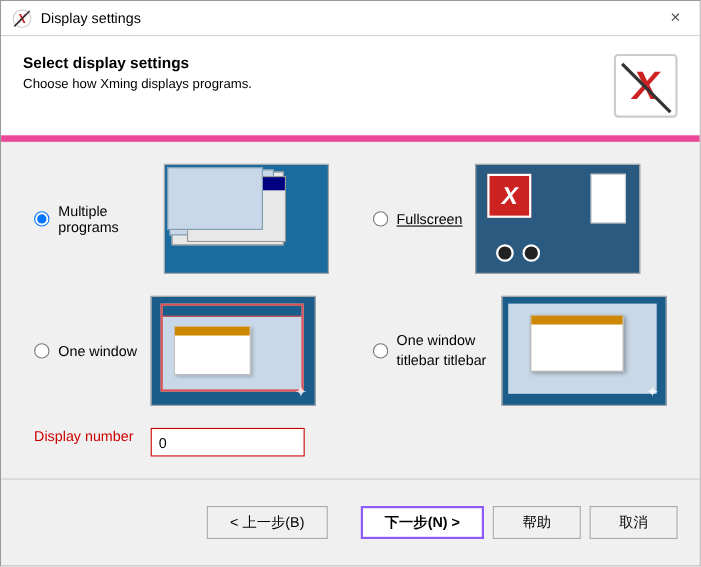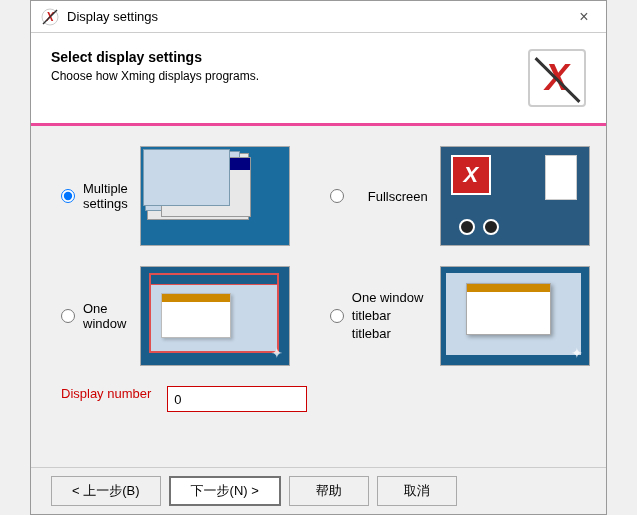--- a/index.html
+++ b/index.html
@@ -7,21 +7,21 @@
       font-family: 'Segoe UI', Tahoma, sans-serif;
       font-size: 13px;
       background: #f0f0f0;
       display: flex;
       justify-content: center;
       align-items: center;
       width: 637px;
       height: 515px;
     }
     .dialog {
-      width: 577px;
+      width: 637px;
       height: 515px;
       background: #f0f0f0;
       border: 1px solid #999;
       display: flex;
       flex-direction: column;
     }
     .title-bar {
       background: #fff;
       padding: 6px 10px;
       display: flex;
@@ -53,21 +53,21 @@
       font-size: 16px;
       color: #555;
     }
 
     .header-section {
       background: #fff;
       padding: 16px 20px 16px 20px;
       display: flex;
       justify-content: space-between;
       align-items: flex-start;
-      border-bottom: 3px solid #ec4899;
+      border-bottom: 6px solid #ec4899;
     }
     .header-text h2 {
       font-size: 14px;
       font-weight: bold;
       margin-bottom: 4px;
     }
     .header-text p {
       font-size: 12px;
       color: #000000;
     }
@@ -142,40 +142,41 @@
       border: 1px solid #cc0000;
       padding: 2px 6px;
       font-size: 13px;
       outline: none;
       background: #fff;
     }
 
     .footer {
       background: #f0f0f0;
       border-top: 1px solid #ccc;
-      padding: 8px 20px;
-      display: flex;
-      justify-content: flex-start;
+      padding: 24px 20px;
+      display: flex;
+      justify-content: flex-end;
       gap: 8px;
       align-items: center;
     }
     .btn {
       height: 30px;
       padding: 0 20px;
       font-size: 13px;
       border: 1px solid #aaa;
       background: #f0f0f0;
       cursor: pointer;
       min-width: 80px;
     }
     .btn-primary {
       background: #fff;
-      border: 2px solid #737373;
+      border: 2px solid #8b5cf6;
       color: #000;
-      font-weight: normal;
+      font-weight: bold;
+      margin-left: 22px;
     }
 
     
     .xming-logo {
       width: 58px;
       height: 58px;
       position: relative;
       border: 2px solid #ccc;
       border-radius: 4px;
       background: #fff;
@@ -229,37 +230,37 @@
     </div>
   </div>
 
   <div class="content">
     <div class="options-grid">
 
       <div class="option-item">
         <div style="display:flex;flex-direction:column;align-items:flex-start;gap:6px;">
           <div style="display:flex;align-items:center;gap:8px;">
             <input type="radio" name="display" class="radio-input" checked="" style="">
-            <span>Multiple settings</span>
+            <span>Multiple programs</span>
           </div>
         </div>
         <div class="preview-img preview-multiple" style="position:relative;background:#1a6b9e;">
           <div style="position:absolute;top:4px;left:4px;width:95px;height:60px;background:#c8d8e8;border:1px solid #7a9ab0;"></div>
           <div style="position:absolute;top:10px;left:20px;width:90px;height:60px;background:#e8e8e8;border:1px solid #999;">
             <div style="height:12px;background:#000080;"></div>
             <div style="padding:4px;font-size:6px;color:#333;line-height:1.3;">
               ████████████<br>██████<br>████████<br>██████████<br>
             </div>
           </div>
         </div>
       </div>
 
       <div class="option-item">
         <div style="display:flex;flex-direction:column;align-items:flex-start;gap:6px;">
-          <div style="display:flex;align-items:center;gap:24px;">
+          <div style="display:flex;align-items:center;gap:8px;text-decoration:underline;">
             <input type="radio" name="display" class="radio-input" style="">
             <span>Fullscreen</span>
           </div>
         </div>
         <div class="preview-img" style="position:relative;background:#2a5a80;">
           <div style="position:absolute;top:8px;left:10px;width:40px;height:40px;background:#cc2222;border:2px solid #fff;display:flex;align-items:center;justify-content:center;color:#fff;font-weight:bold;font-size:22px;font-style:italic;">X</div>
           <div style="position:absolute;top:8px;right:12px;width:32px;height:45px;background:#fff;border:1px solid #ccc;"></div>
           <div style="position:absolute;bottom:10px;left:18px;display:flex;gap:8px;">
             <div style="width:16px;height:16px;background:#222;border-radius:50%;border:2px solid #fff;"></div>
             <div style="width:16px;height:16px;background:#222;border-radius:50%;border:2px solid #fff;"></div>

